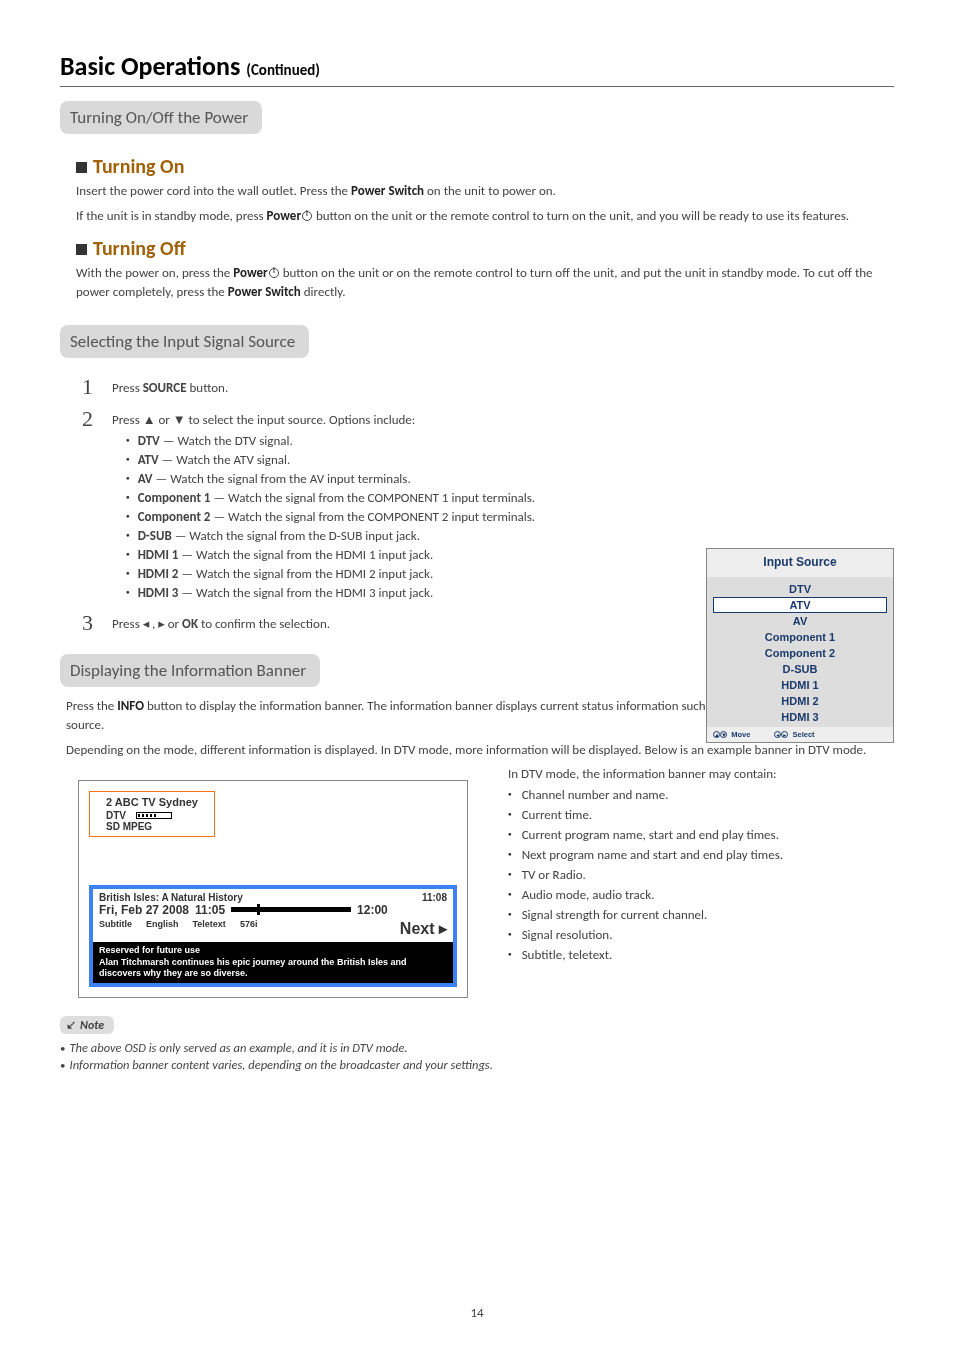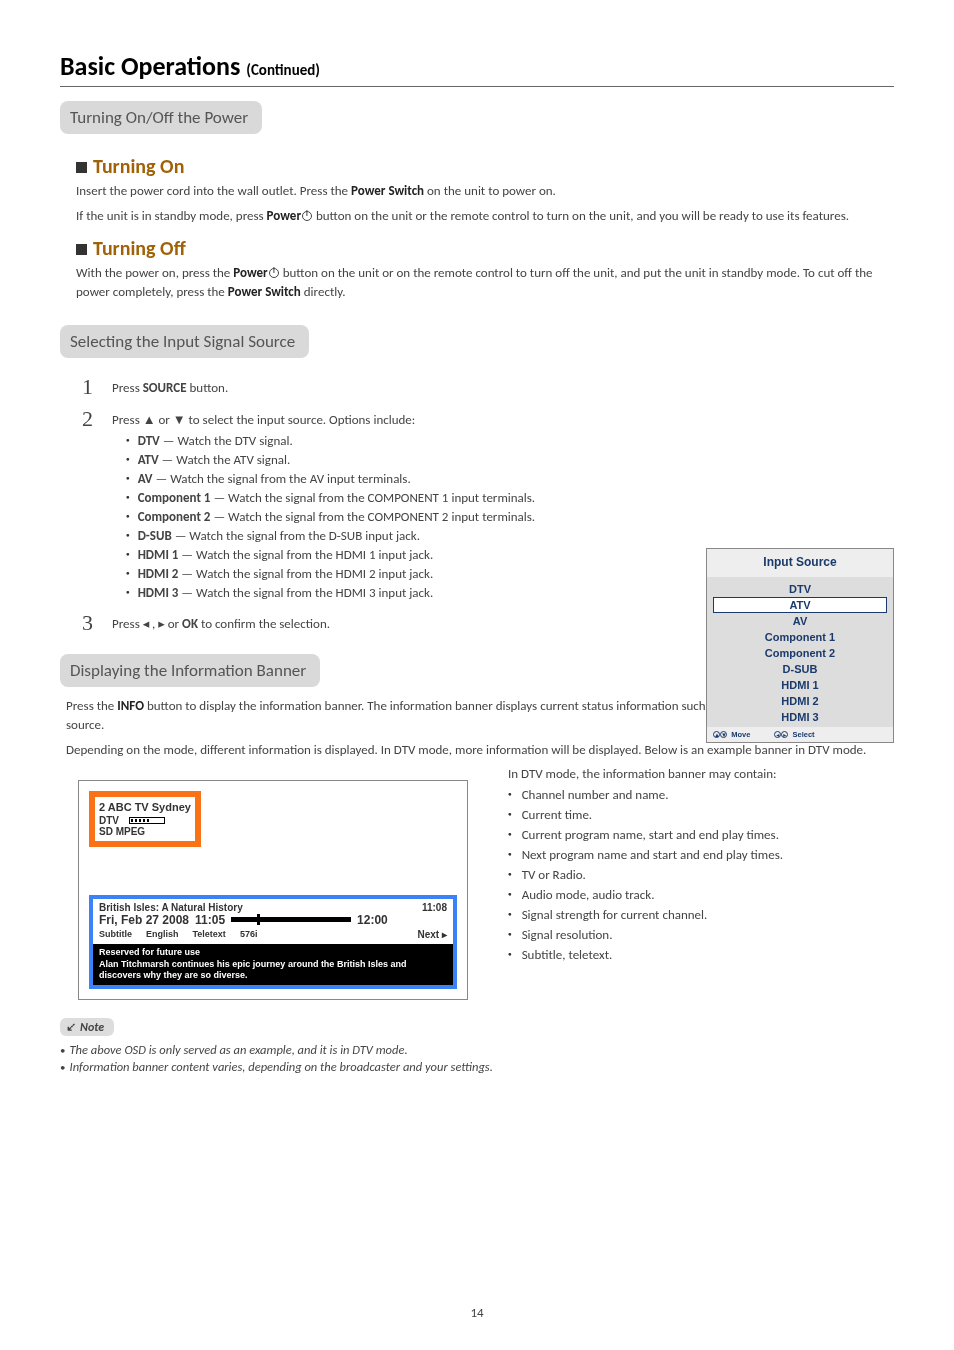--- a/index.html
+++ b/index.html
@@ -58,32 +58,32 @@
   .osd-list { background: #ddd; padding: 4px 0 2px; }
   .osd-item { text-align: center; font-size: 11px; font-weight: bold; color: #1a3a6b; padding: 2px 0; }
   .osd-item.sel { background: #fff; margin: 0 6px; border: 1px solid #1a3a6b; padding: 1px 0; }
   .osd-foot { font-size: 7.5px; color: #1a3a6b; padding: 3px 6px; display: flex; gap: 24px; }
   .osd-foot .circ { display: inline-block; width: 7px; height: 7px; border: 0.8px solid #1a3a6b; border-radius: 50%; text-align: center; line-height: 7px; font-size: 6px; vertical-align: 0px; }
 
   .banner-box {
     width: 390px; border: 1px solid #888; padding: 10px; background: #fff;
     margin: 14px 0 0 18px; font-family: Arial, sans-serif;
   }
-  .banner-top { border: 6px solid #f97316; display: inline-block; padding: 4px 4px; }
+  .banner-top { border: 1px solid #f97316; display: inline-block; padding: 4px 16px; }
   .banner-ch { font-size: 11px; font-weight: bold; }
   .banner-row2 { font-size: 10px; font-weight: bold; margin-top: 2px; display: flex; align-items: center; gap: 10px; }
   .sigbar { width: 36px; height: 7px; border: 1px solid #000; position: relative; }
   .sigbar::after { content: ""; position: absolute; left: 1px; top: 1px; width: 60%; height: 3px; background: repeating-linear-gradient(90deg,#000 0 2px,transparent 2px 4px); }
   .banner-bottom { border: 4px solid #3b82f6; margin-top: 48px; }
   .bb-r1 { display: flex; justify-content: space-between; font-size: 10px; font-weight: bold; padding: 3px 6px 0; }
   .bb-r2 { display: flex; align-items: center; font-size: 12px; font-weight: bold; padding: 0 6px; gap: 6px; }
   .pbar { flex:0 0 120px; height:5px; background:#000; position:relative; }
   .pbar::before { content:""; position:absolute; left:26px; top:-3px; width:3px; height:11px; background:#000; }
   .bb-r3 { display:flex; gap: 14px; font-size: 9px; font-weight: bold; padding: 2px 6px 4px; }
-  .bb-r3 .right { margin-left:auto; font-size:10px; }
+  .bb-r3 .right { margin-left:auto; font-size:16px; }
   .bb-black { background:#000; color:#fff; font-size:9px; font-weight:bold; padding:3px 6px; line-height:1.3; }
 
   .info-cols { display: flex; gap: 40px; align-items: flex-start; margin-top: 4px; }
   .info-right { flex: 1; font-size: 13px; color: #444; }
   ul.bullets { list-style: none; margin-top: 6px; }
   ul.bullets li { margin: 5px 0; }
   ul.bullets li::before { content: "\25cf"; font-size: 6px; vertical-align: 3px; margin-right: 10px; color:#333; }
 
   .note-tab {
     display: inline-block; background: #ddd; border-radius: 6px; padding: 2px 10px 2px 6px;

